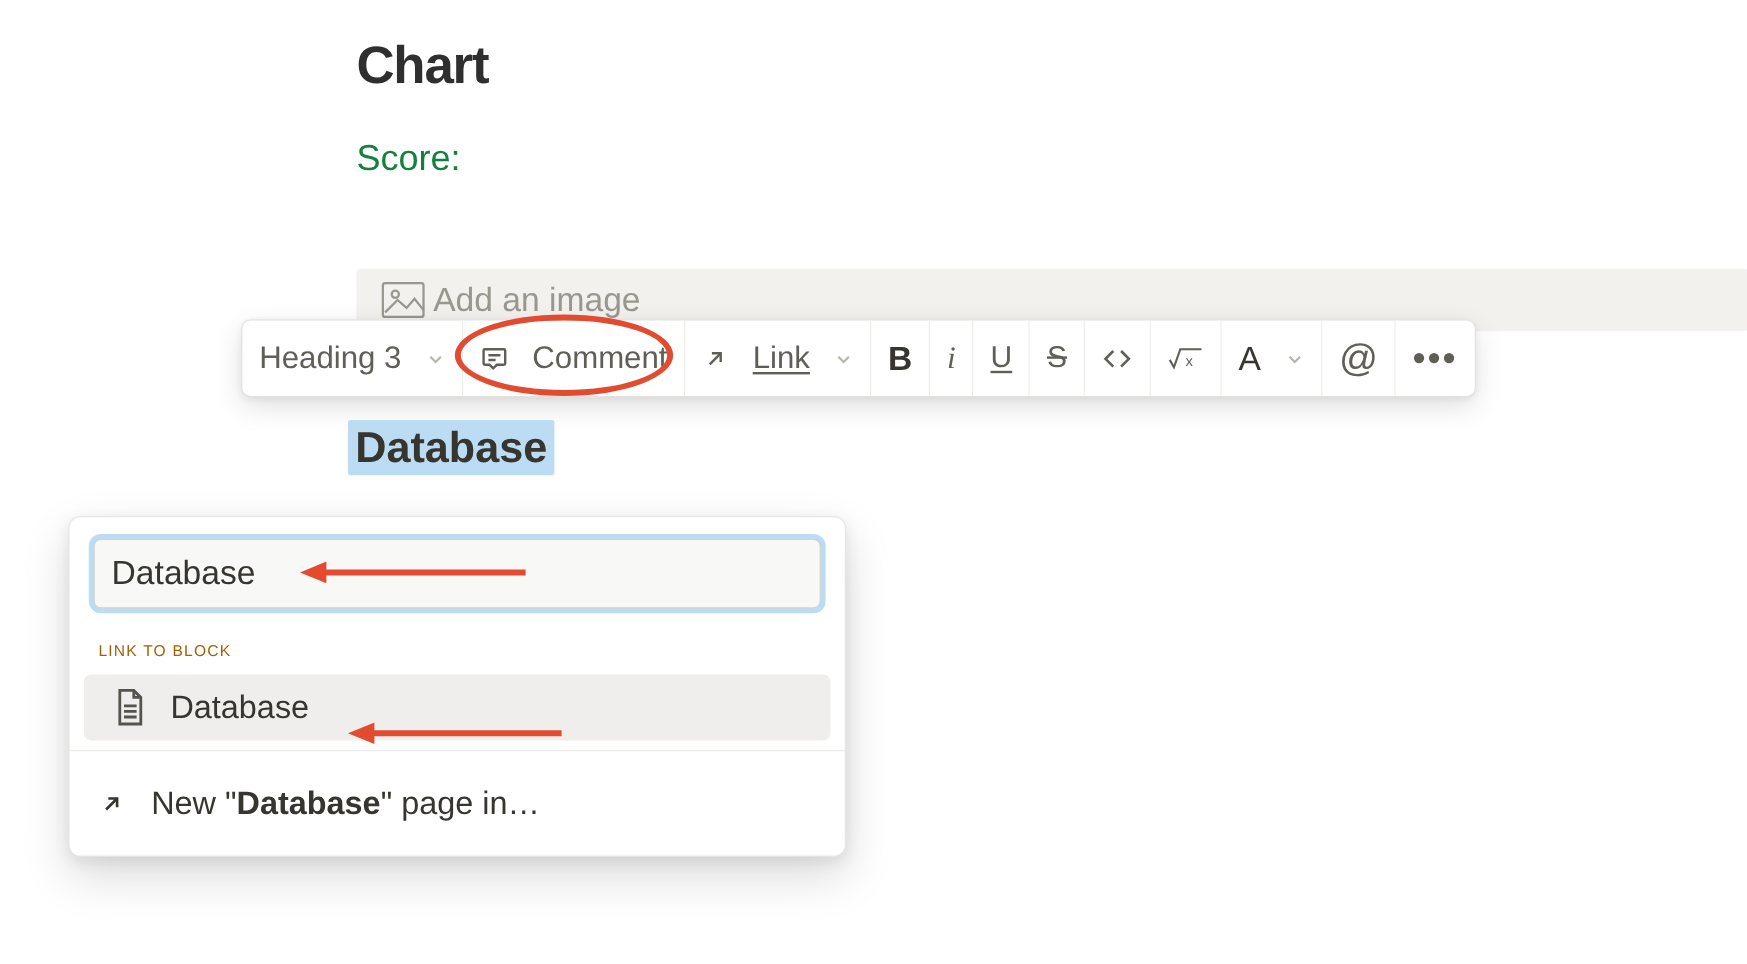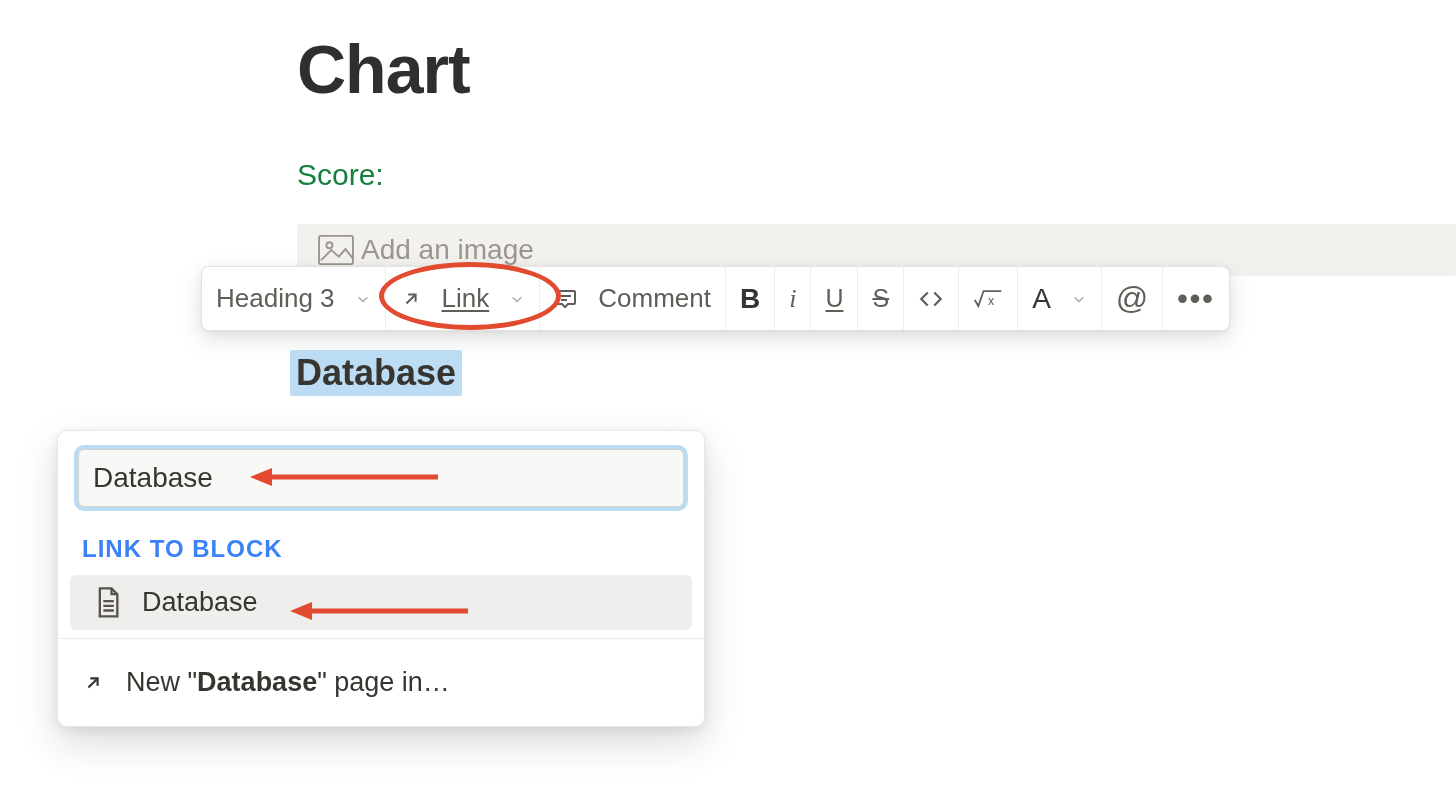--- a/index.html
+++ b/index.html
@@ -12,25 +12,25 @@
     position: relative;
     overflow: hidden;
   }
 
   .page-content {
     position: absolute;
     left: 297px;
     top: 30px;
   }
   .page-title {
-    font-size: 68px;
+    font-size: 44px;
     font-weight: 800;
     color: #2f2f2f;
     letter-spacing: -1px;
-    margin-bottom: 50px;
+    margin-bottom: 36px;
   }
   .score-line {
     font-size: 30px;
     color: #15803d;
     margin-bottom: 36px;
     font-weight: 400;
   }
 
   .image-block {
     position: absolute;
@@ -144,25 +144,25 @@
     font-size: 28px;
     border: 1px solid #d3d2cd;
     border-radius: 6px;
     padding: 0 14px;
     background: #f8f8f6;
     outline: none;
     box-shadow: 0 0 0 4px #bcdcf4;
     color: #37352f;
   }
   .section-label {
-    font-size: 24px;
+    font-size: 13px;
     letter-spacing: 1px;
-    color: #3b82f6;
+    color: #a16207;
     padding: 6px 24px 12px 24px;
-    font-weight: 700;
+    font-weight: 400;
   }
   .result-row {
     display: flex;
     align-items: center;
     gap: 20px;
     padding: 12px 24px;
     font-size: 27px;
     color: #37352f;
     background: #efeeec;
     margin: 0 12px 8px 12px;
@@ -217,41 +217,41 @@
     <span>Heading 3</span>
     <span class="chev">
       <svg viewBox="0 0 16 16" fill="none" stroke-width="2">
           <path d="M3 6l5 5 5-5"></path>
         </svg>
     </span>
   </div>
 
   <div class="tb-item">
     <span class="tb-icon">
+      <svg width="24" height="24" viewBox="0 0 24 24" fill="none" stroke="#5f5e57" stroke-width="2">
+        <path d="M20 4H4a1 1 0 0 0-1 1v11a1 1 0 0 0 1 1h4l3 3 3-3h6a1 1 0 0 0 1-1V5a1 1 0 0 0-1-1z"></path>
+        <path d="M7 9h10M7 13h6"></path>
+      </svg>
+    </span>
+    <span>Comment</span>
+  </div>
+
+  <div class="tb-item">
+    <span class="tb-icon">
       <svg width="22" height="22" viewBox="0 0 24 24" fill="none" stroke="#5f5e57" stroke-width="2.2">
         <path d="M7 17L17 7"></path>
           <path d="M9 7h8v8"></path>
       </svg>
     </span>
     <span class="tb-link-text">Link</span>
     <span class="chev">
       <svg viewBox="0 0 16 16" fill="none" stroke-width="2">
           <path d="M3 6l5 5 5-5"></path>
         </svg>
     </span>
-  </div>
-
-  <div class="tb-item">
-    <span class="tb-icon">
-      <svg width="24" height="24" viewBox="0 0 24 24" fill="none" stroke="#5f5e57" stroke-width="2">
-        <path d="M20 4H4a1 1 0 0 0-1 1v11a1 1 0 0 0 1 1h4l3 3 3-3h6a1 1 0 0 0 1-1V5a1 1 0 0 0-1-1z"></path>
-        <path d="M7 9h10M7 13h6"></path>
-      </svg>
-    </span>
-    <span>Comment</span>
   </div>
 
   <div class="tb-item">
       <span class="bold-b">B</span>
     </div>
   <div class="tb-item">
       <span class="italic-i">i</span>
     </div>
   <div class="tb-item">
       <span class="u-u">U</span>

